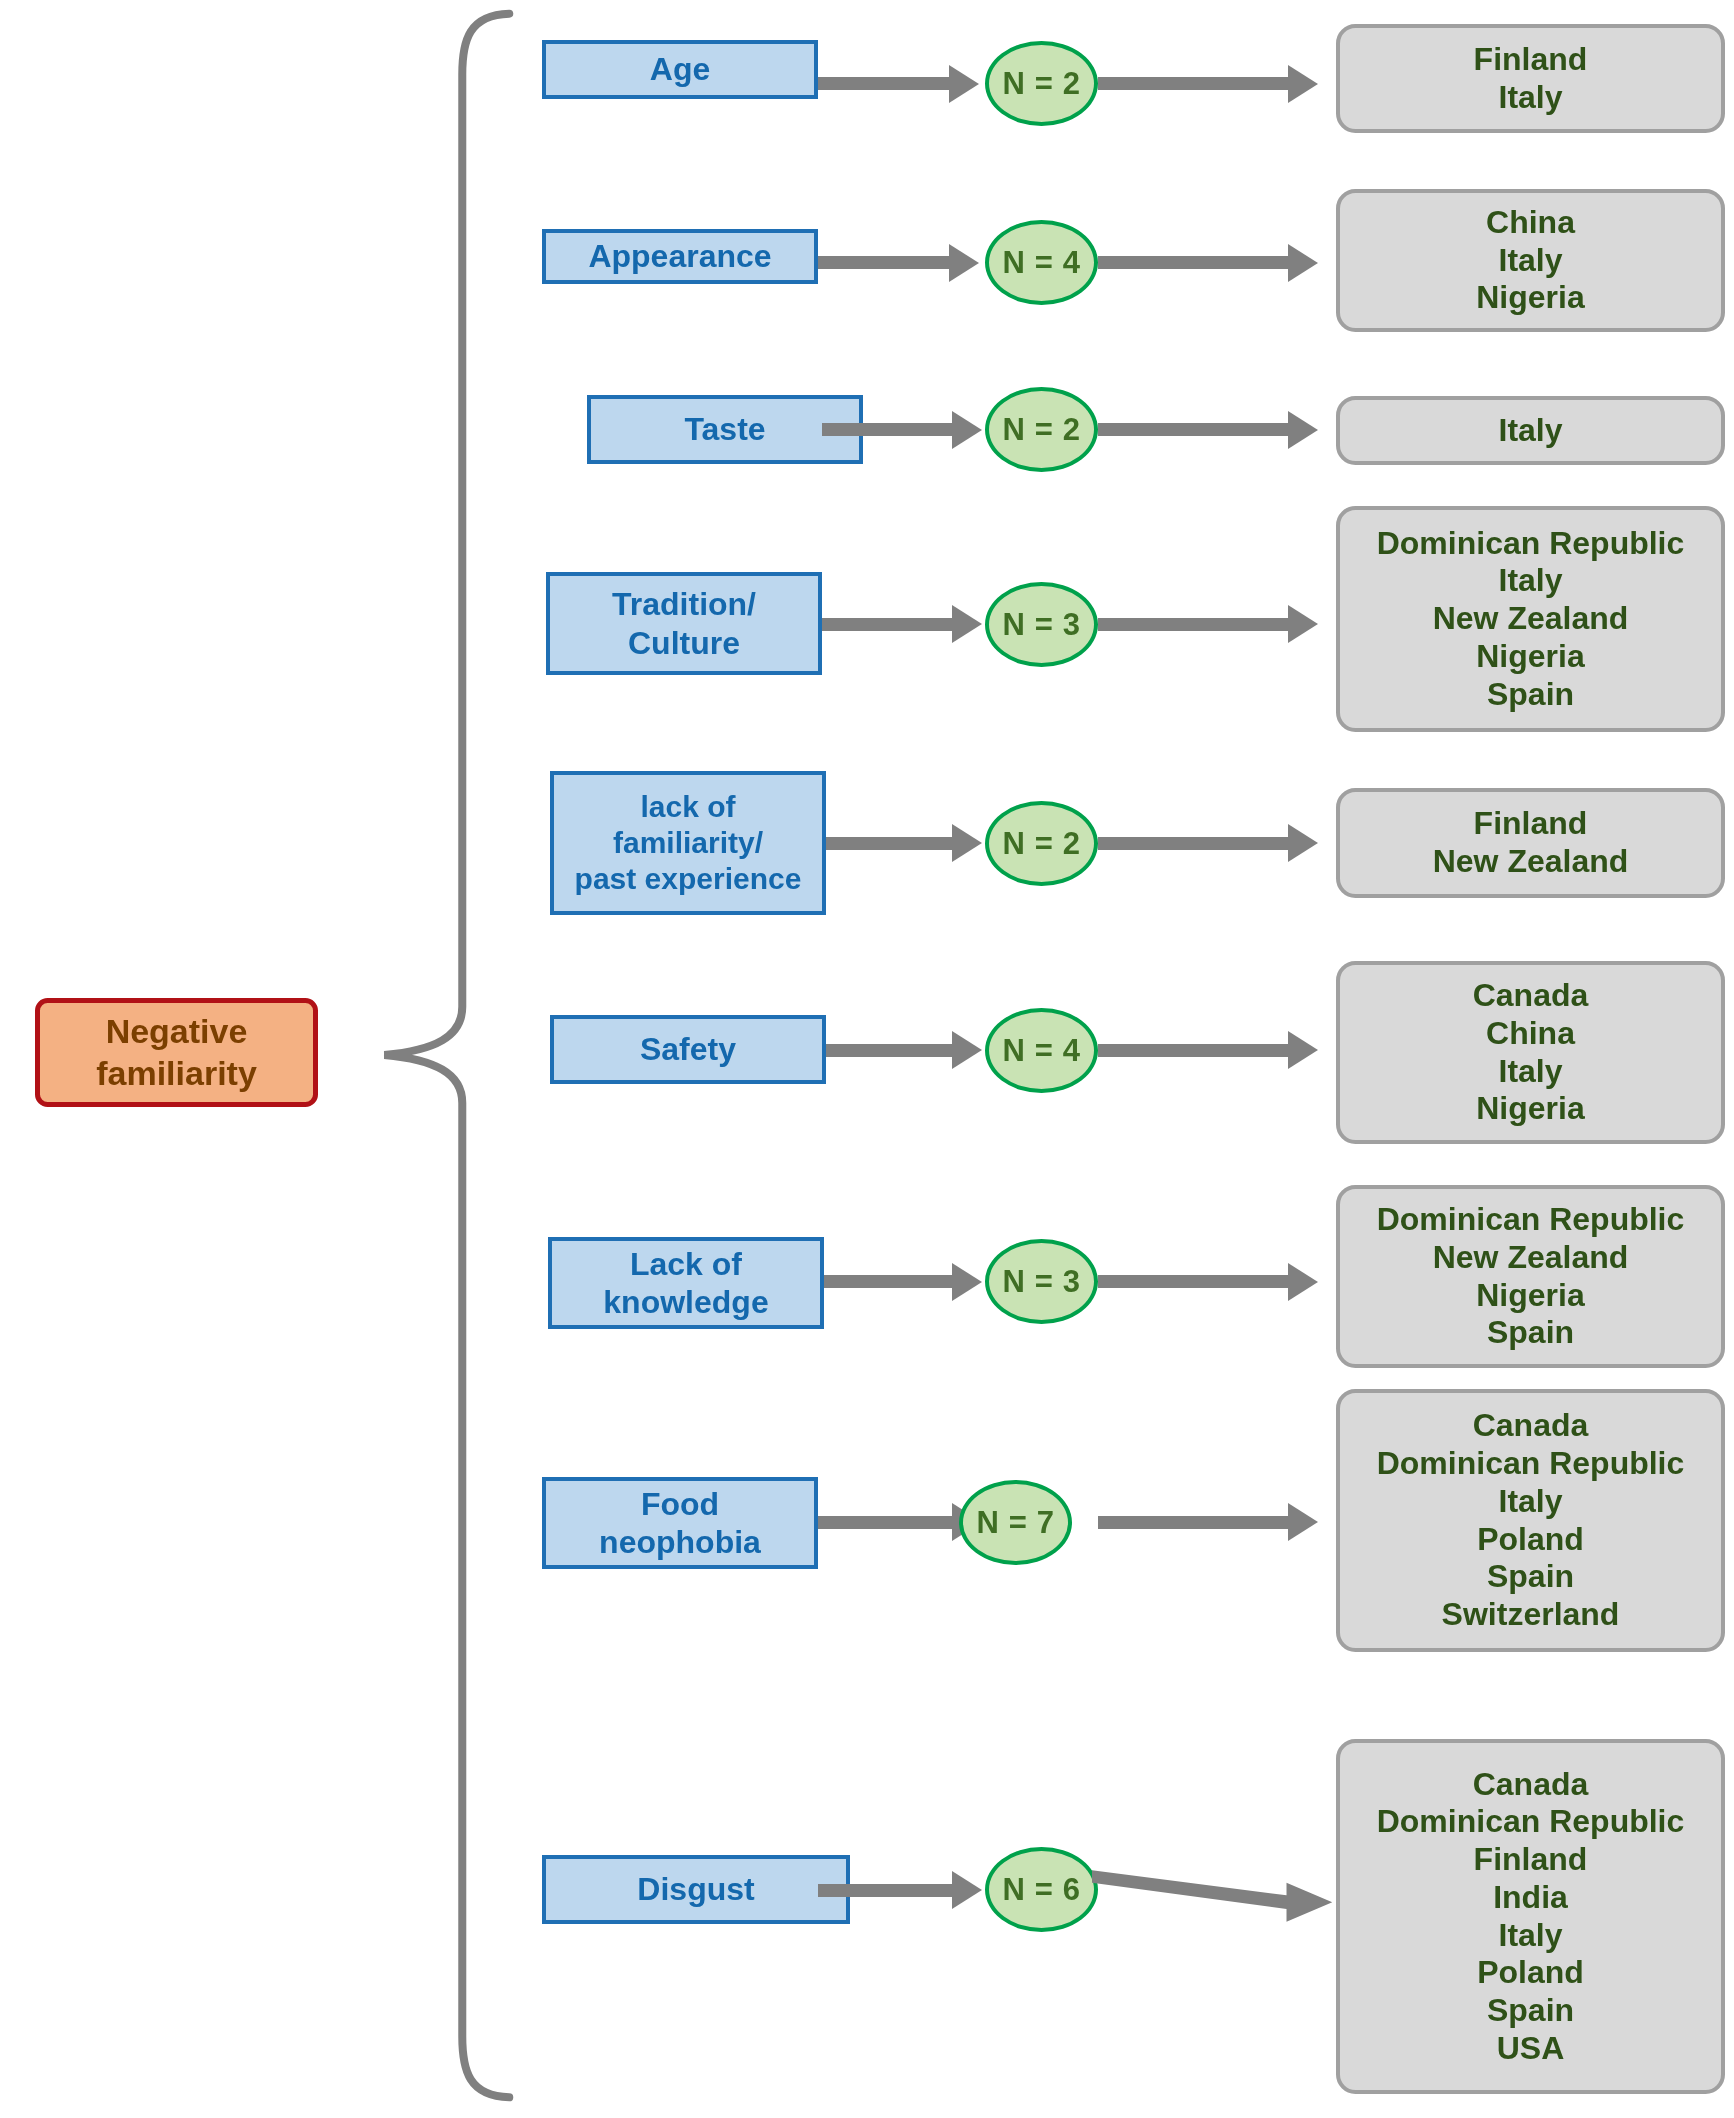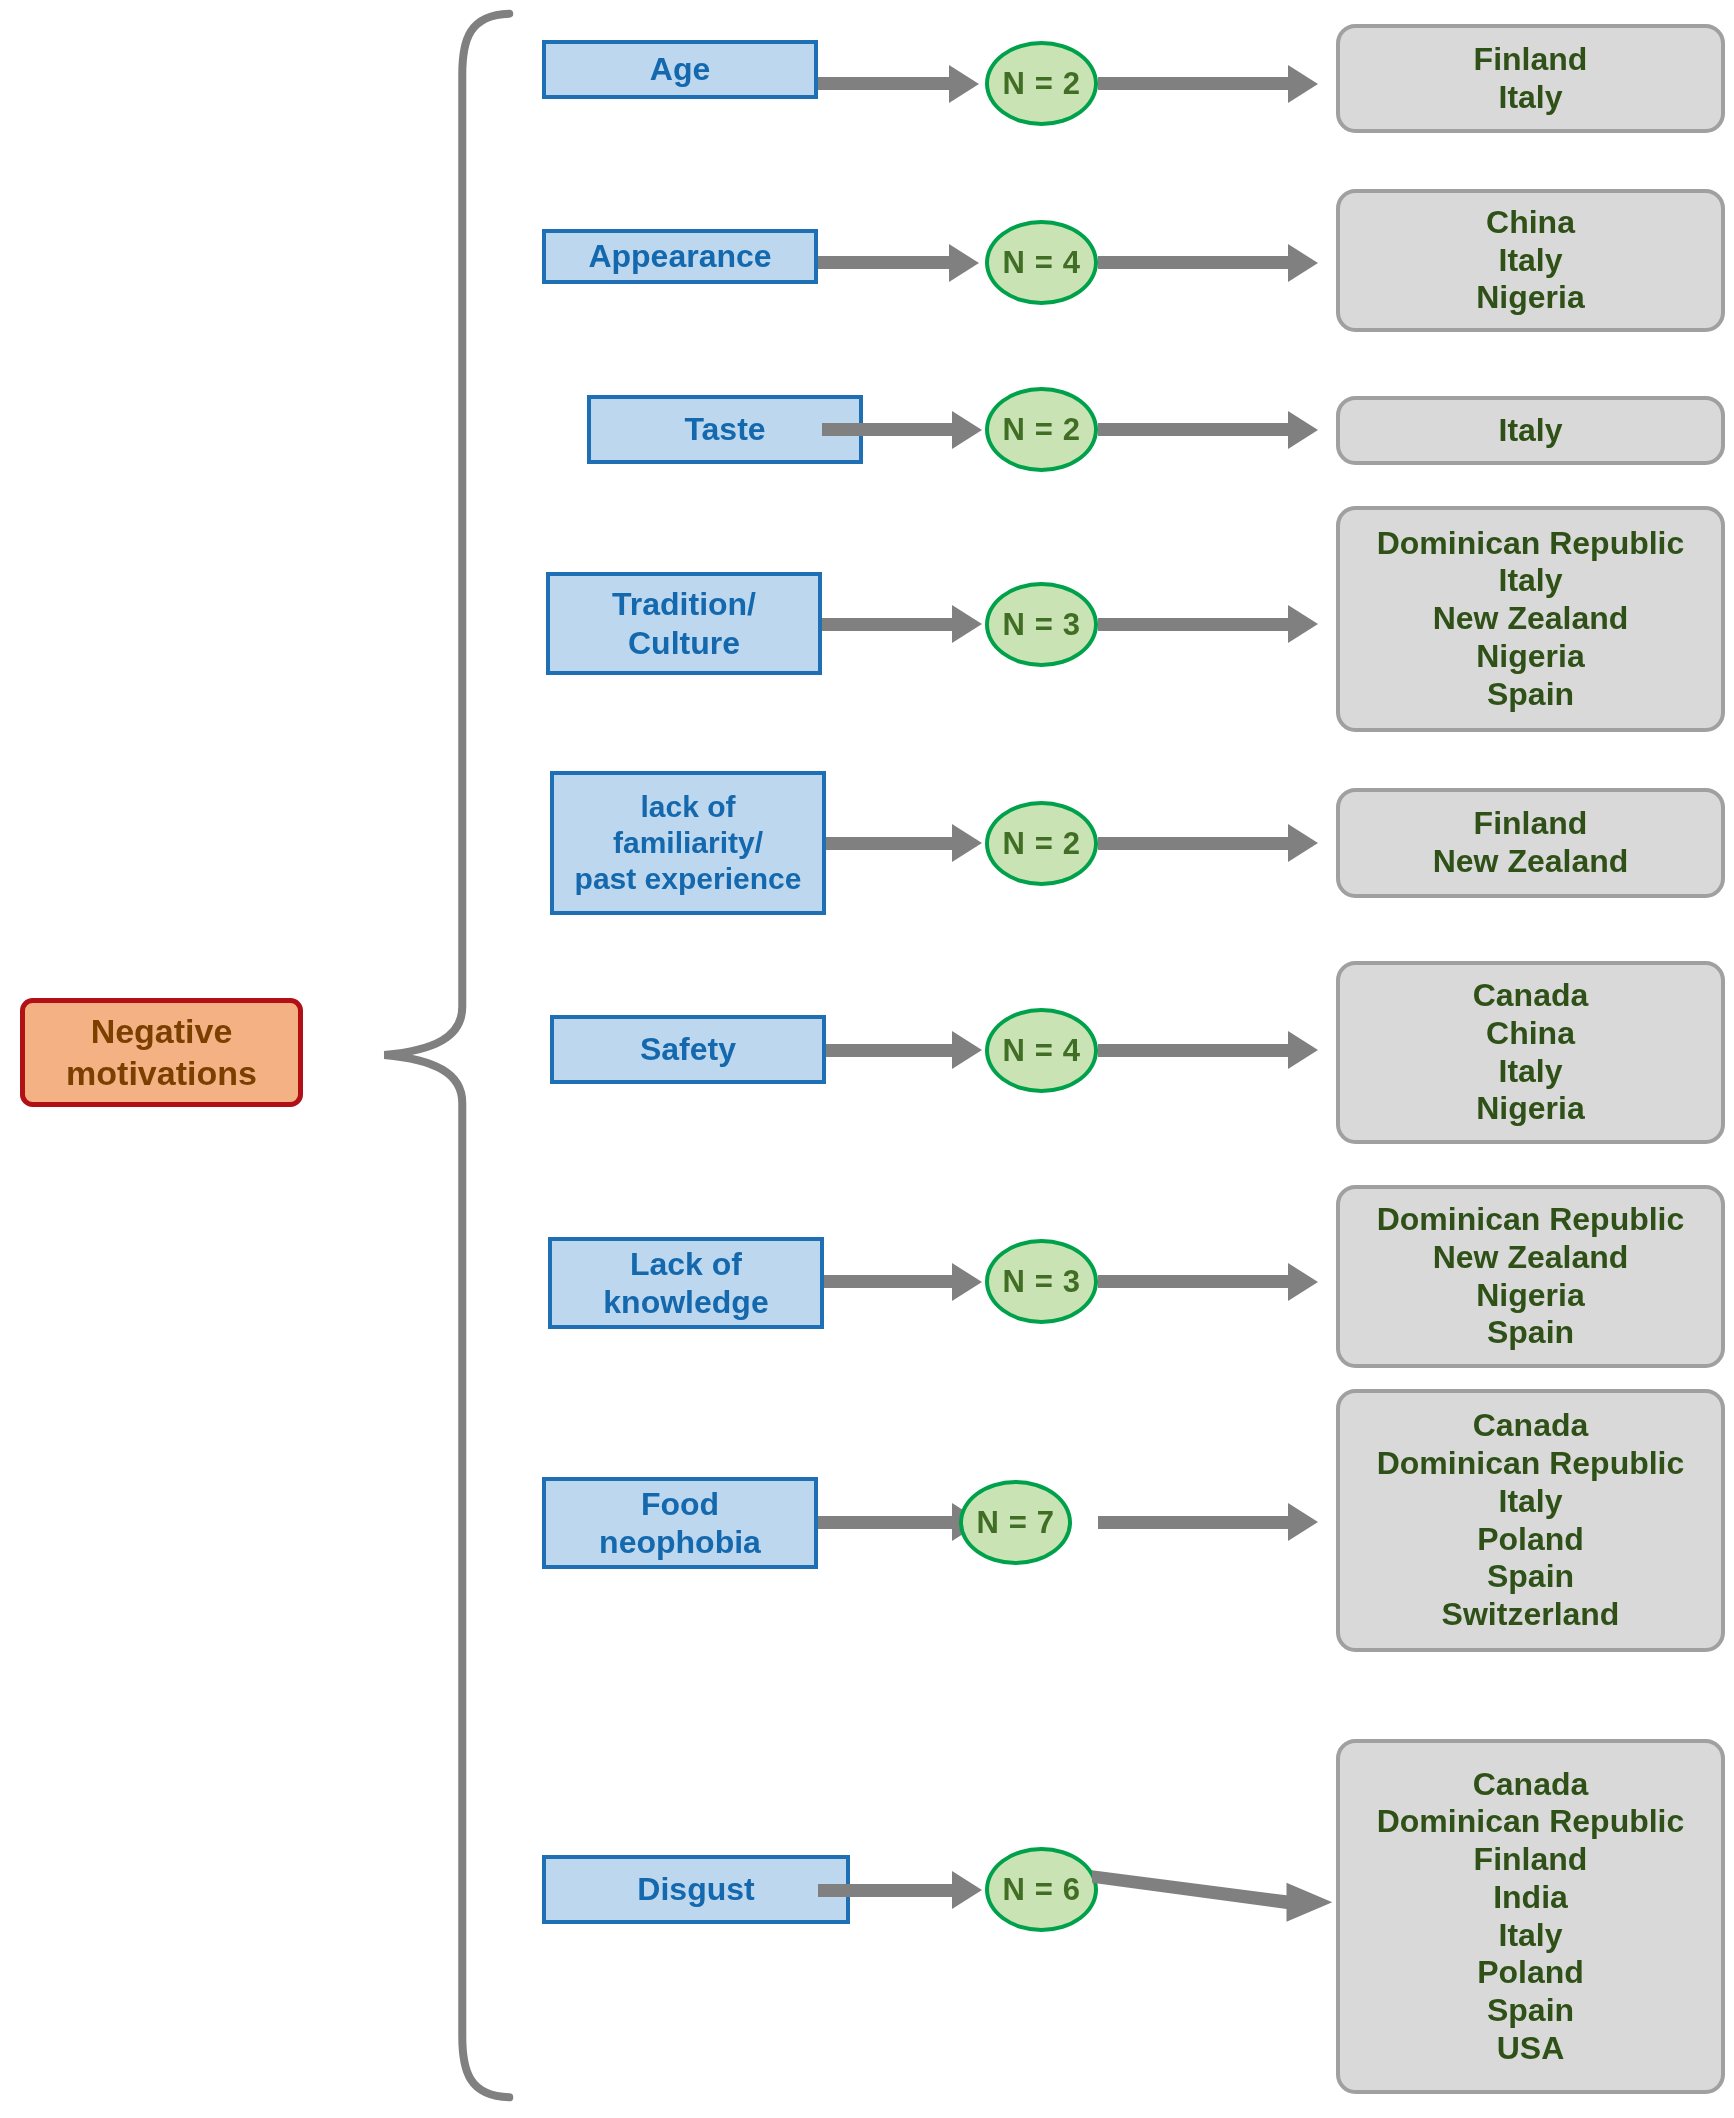--- a/index.html
+++ b/index.html
@@ -14,21 +14,21 @@
     position: relative;
     width: 1735px;
     height: 2119px;
     background: #ffffff;
     overflow: hidden;
   }
 
   
   .root-node {
     position: absolute;
-    left: 20px;
+    left: 35px;
     top: 998px;
     width: 283px;
     height: 109px;
     box-sizing: border-box;
     background: #f4b183;
     border: 5.1px solid #b11116;
     border-radius: 12.6px;
     display: flex;
     align-items: center;
     justify-content: center;
@@ -123,21 +123,21 @@
   }
 </style>
 </head>
 <body>
 
 <div id="canvas">
 
   <div class="root-node">
     <div>
       <div>Negative</div>
-      <div>motivations</div>
+      <div>familiarity</div>
     </div>
   </div>
 
   <svg class="brace-svg" viewBox="0 0 260 3704" preserveAspectRatio="none">
     <path d="M 250 24
              C 180 26, 168 70, 168 130
              L 168 1760
              C 168 1812, 120 1836, 32 1844
              C 120 1852, 168 1876, 168 1928
              L 168 3560

